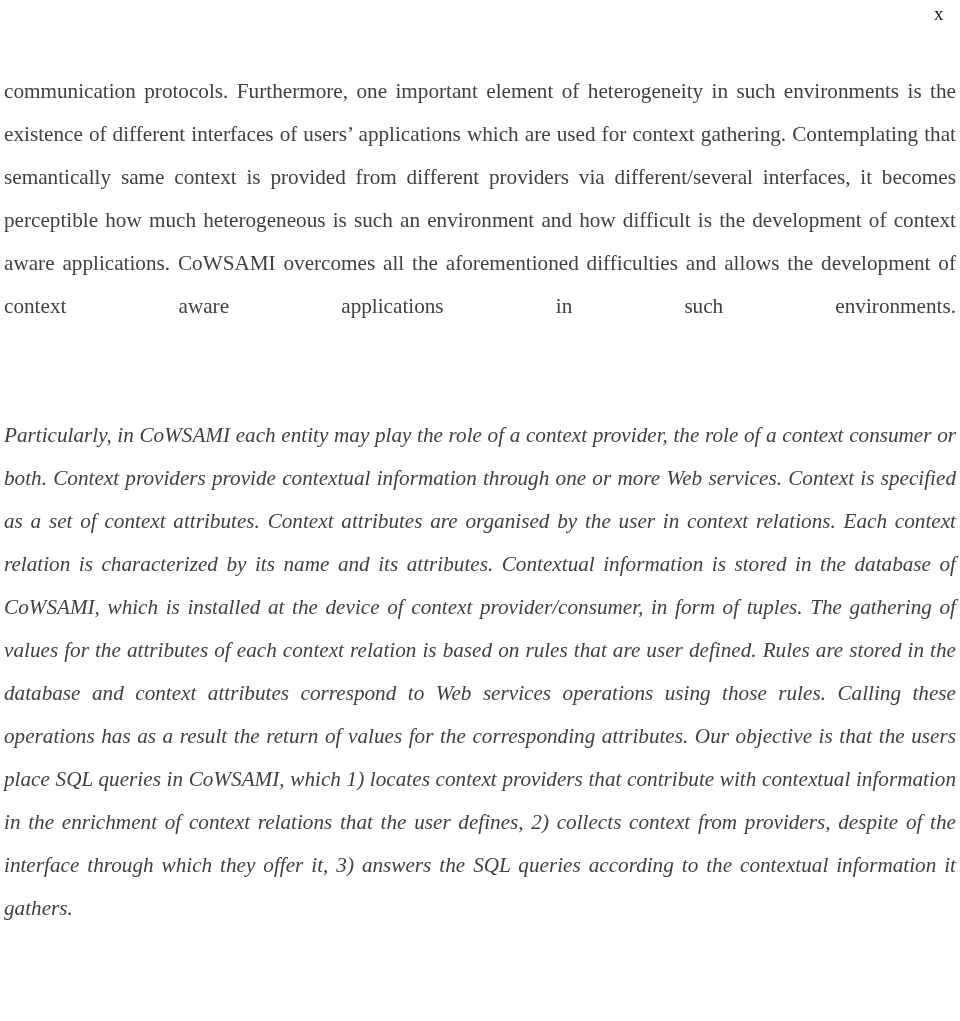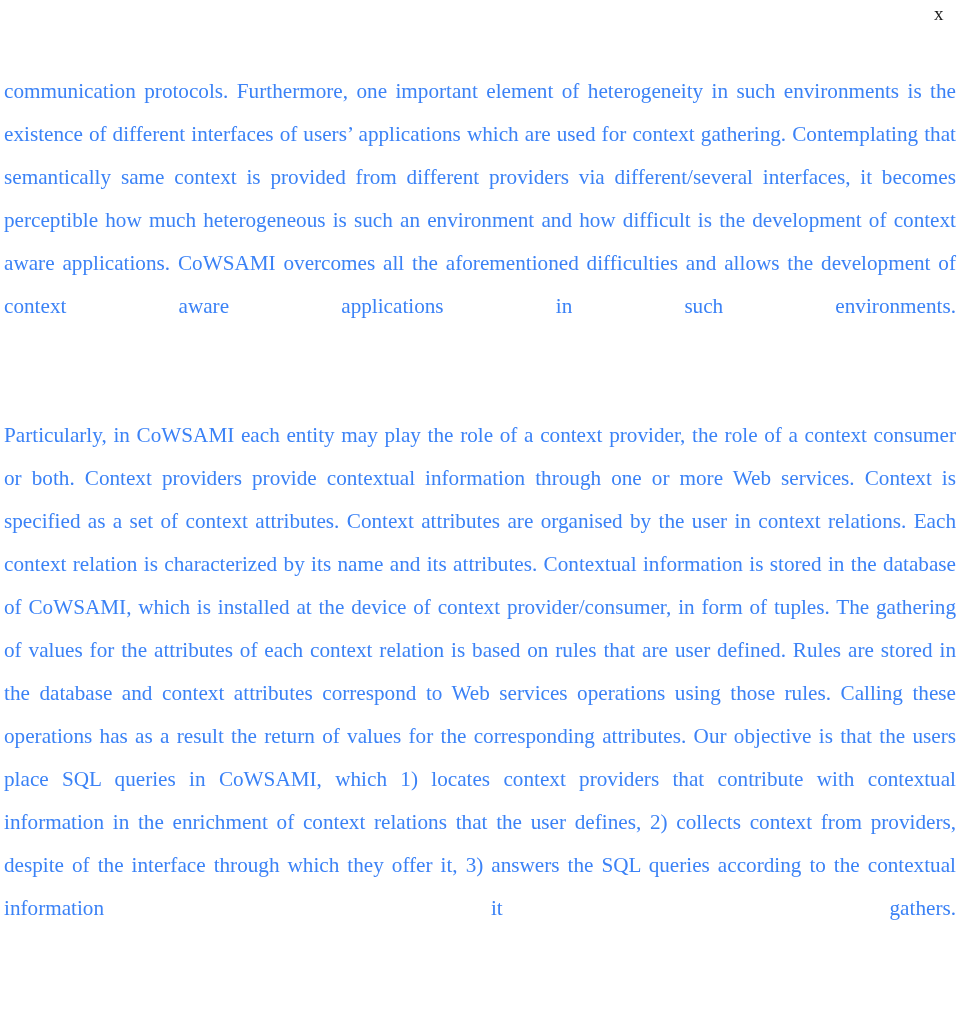--- a/index.html
+++ b/index.html
@@ -35,26 +35,27 @@
     left: 4px;
     width: 952px;
   }
   p.para {
     margin: 0;
     padding: 0;
     text-align: justify;
     text-justify: inter-word;
     font-size: 21.2px;
     line-height: 43px;
-    color: #3b82f6;
+    color: #404040;
     word-spacing: 0.1px;
     hyphens: none;
   }
   p.para.gap {
     margin-top: 43px;
+    font-style: italic;
   }
   
   p.para:after {
     content: "";
     display: inline-block;
     width: 100%;
   }
 </style>
 </head>
 <body>

